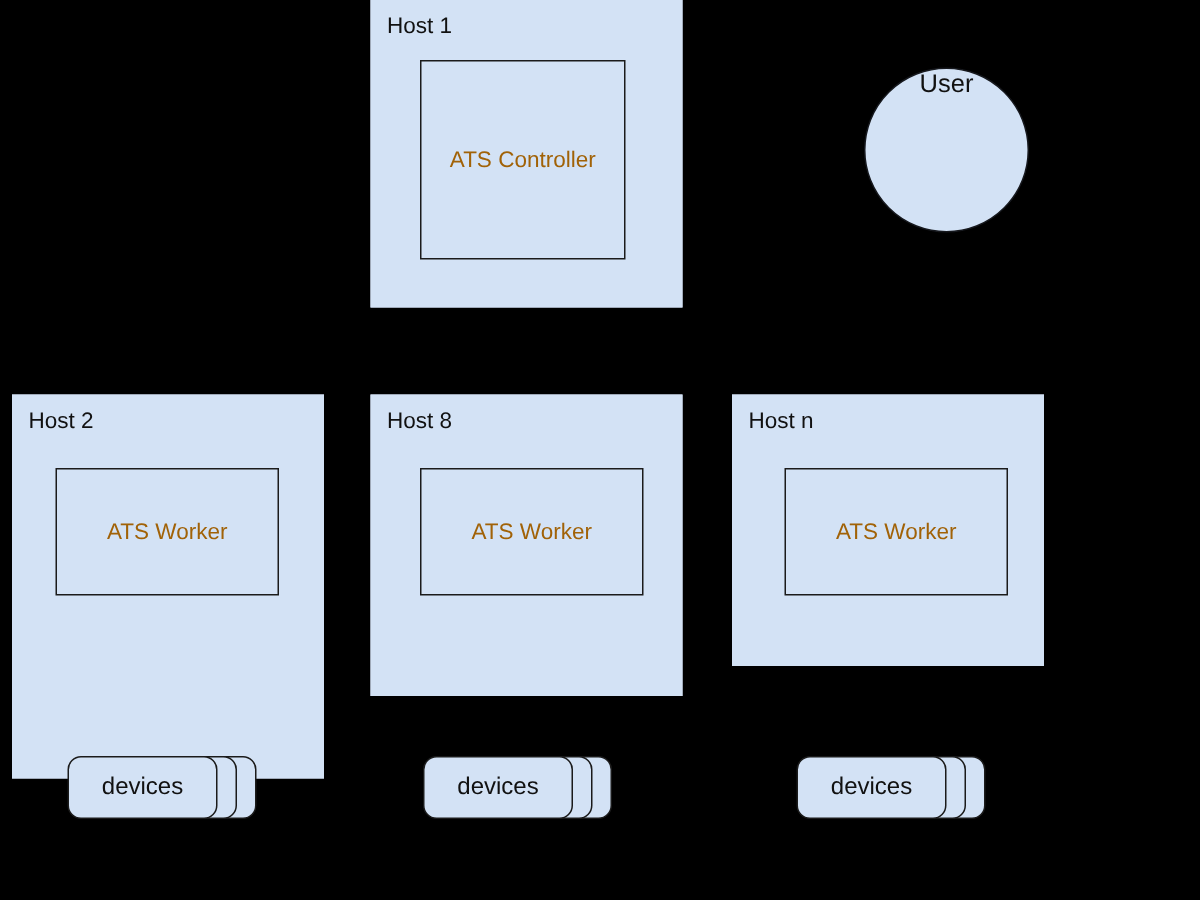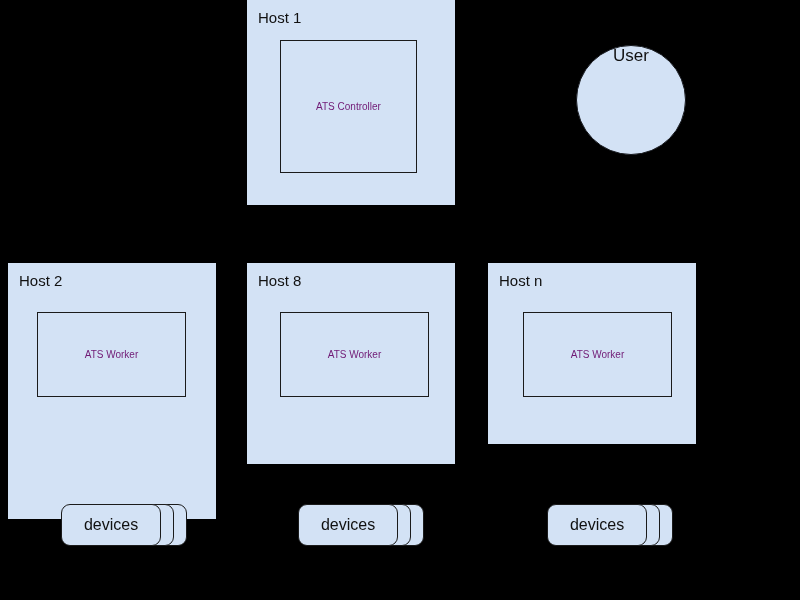--- a/index.html
+++ b/index.html
@@ -37,22 +37,22 @@
   .inner-box {
     position: absolute;
     background: #d3e2f5;
     border: 1.3px solid #1b1b1b;
     box-sizing: border-box;
     display: flex;
     align-items: center;
     justify-content: center;
   }
   .inner-label {
-    font-size: 10px;
-    color: #701a75;
+    font-size: 15px;
+    color: #a16207;
     white-space: nowrap;
     text-align: center;
   }
 
   
   .user-circle {
     position: absolute;
     border-radius: 50%;
     background: #d3e2f5;
     border: 1px solid #16181d;
@@ -64,21 +64,20 @@
     font-size: 17px;
     color: #111111;
     white-space: nowrap;
   }
 
   
   .devices-stack {
     position: absolute;
     width: 126px;
     height: 42px;
-    margin-left: 16px;
   }
   .devices-card {
     position: absolute;
     top: 0;
     width: 100px;
     height: 42px;
     background: #d3e2f5;
     border: 1.3px solid #1b1b1b;
     border-radius: 9px;
     box-sizing: border-box;

